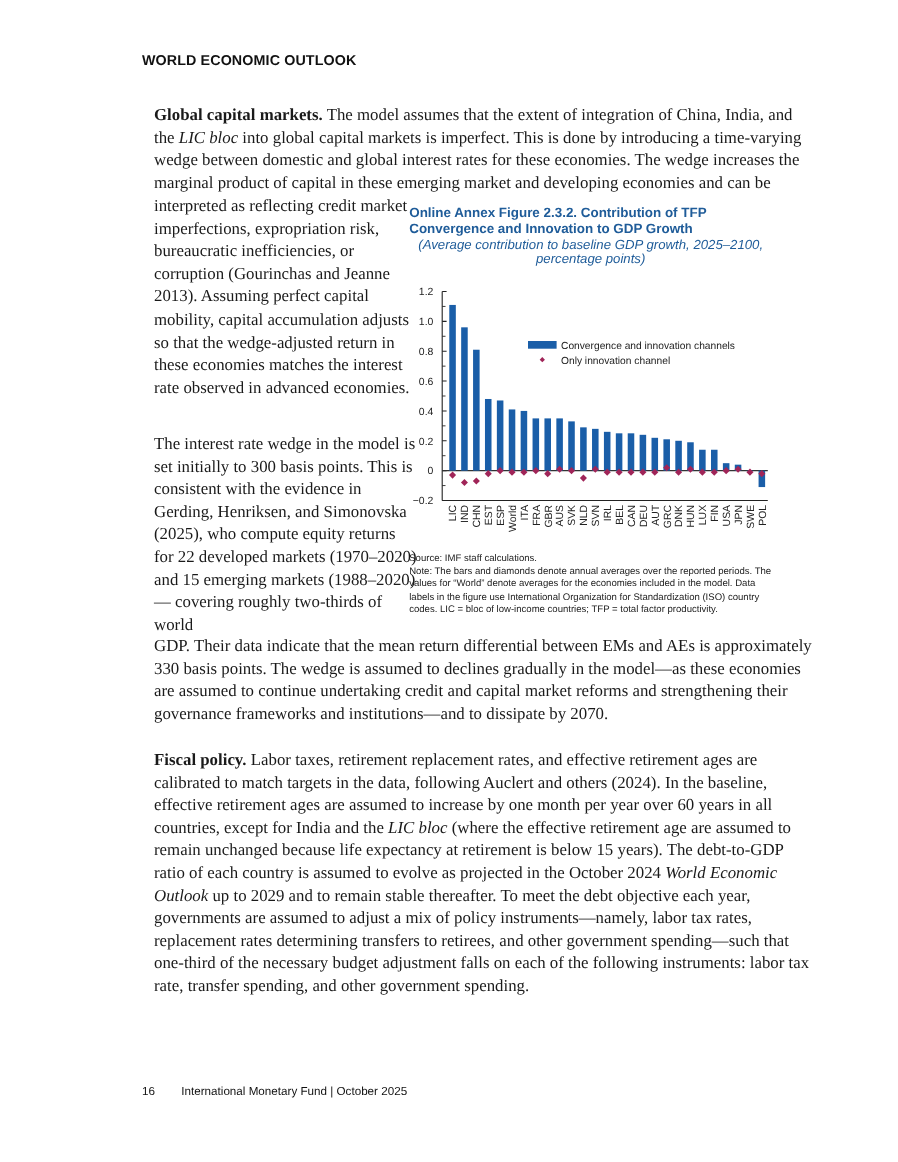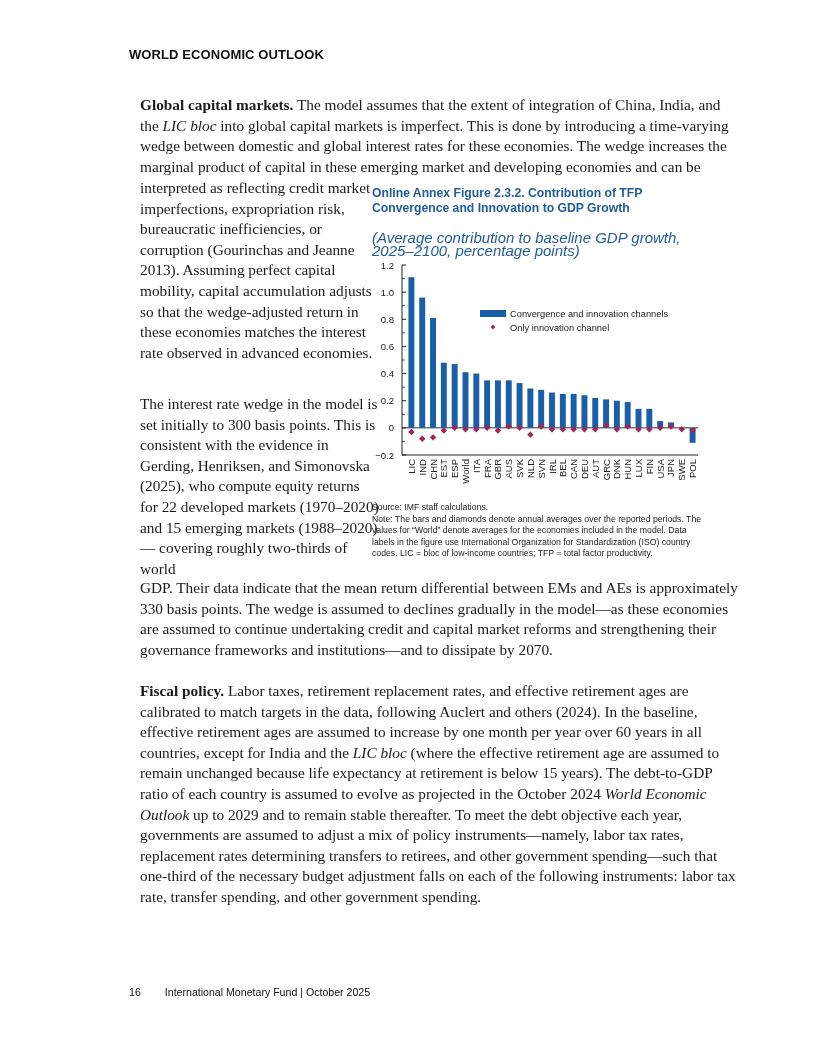--- a/index.html
+++ b/index.html
@@ -7,21 +7,21 @@
   .running-head { position:absolute; left:129px; top:47px; font-family:"Liberation Sans", sans-serif; font-weight:bold; font-size:13px; letter-spacing:0.1px; color:#111; }
   .body-text { font-family:"Liberation Serif", serif; font-size:15.3px; line-height:20.6px; color:#1a1a1a;margin-left:20px; }
   .para1-top { position:absolute; left:120px; top:95px; width:600px; }
   .para1-left { position:absolute; left:120px; top:178px; width:240px; }
   .para2-left { position:absolute; left:120px; top:394px; width:240px; }
   .para2-full { position:absolute; left:120px; top:578px; width:600px; }
   .para3 { position:absolute; left:120px; top:681px; width:600px; }
   b.lead { font-weight:bold; }
   .figure { position:absolute; left:372px; top:186px; width:330px; }
   .fig-title { font-family:"Liberation Sans", sans-serif; font-weight:bold; font-size:12.2px; line-height:14.5px; color:#1f5c99; }
-  .fig-sub { font-family:"Liberation Sans", sans-serif; font-style:italic; font-size:15px; line-height:13px; color:#1f5c99; margin-top:16px; }
+  .fig-sub { font-family:"Liberation Sans", sans-serif; font-style:italic; font-size:12px; line-height:13px; color:#1f5c99; margin-top:1px;text-align:center; }
   .chart-svg { position:absolute; left:360px; top:255px; }
   .fig-notes { position:absolute; left:372px; top:502px; width:330px; font-family:"Liberation Sans", sans-serif; font-size:8.7px; line-height:11.6px; color:#222; }
   .footer { position:absolute; left:129px; top:986px; font-family:"Liberation Sans", sans-serif; font-size:10.6px; color:#111; }
   .footer .pg { margin-right:24px; }
   .watermark { position:absolute; left:6px; top:1026px; font-family:"DejaVu Sans", sans-serif; font-size:20px; color:#d6d6d6; letter-spacing:1px;margin-top:35px; }
 </style>
 </head>
 <body>
 
 <div class="running-head">WORLD ECONOMIC OUTLOOK</div>

